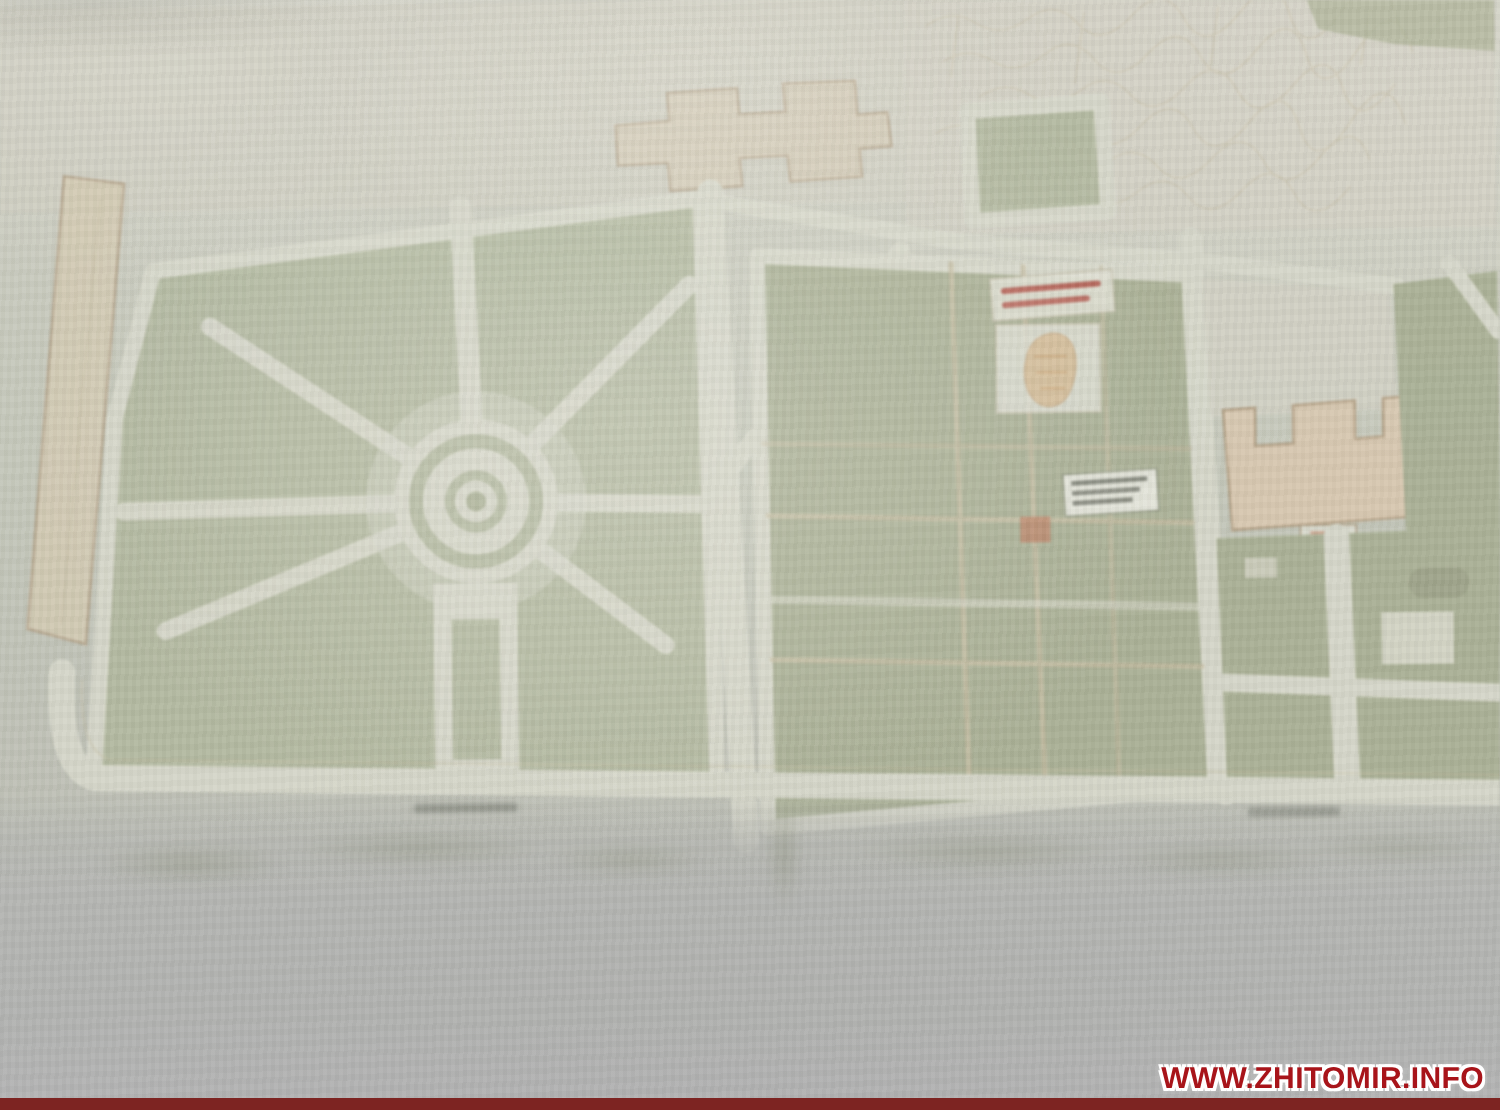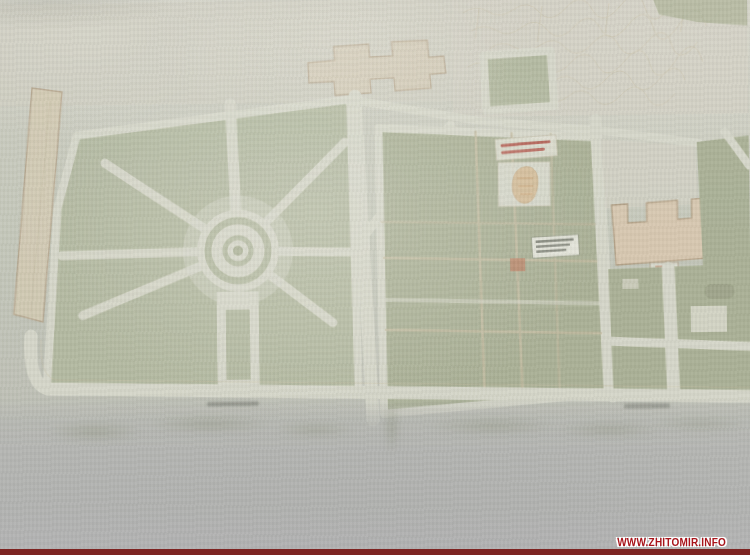--- a/index.html
+++ b/index.html
@@ -46,22 +46,22 @@
       radial-gradient(700px 380px at 50% 112%, rgba(140,142,136,.10), transparent 70%),
       radial-gradient(180px 40px at 6% 0%,    rgba(118,120,110,.16), transparent 75%);
   }
   .grain{
     position:absolute;inset:0;z-index:5;pointer-events:none;
     background:
       repeating-linear-gradient(92deg,  rgba(255,255,255,.028) 0 2px, rgba(22,26,16,.02)  2px 4px),
       repeating-linear-gradient(178deg, rgba(255,255,255,.02)  0 3px, rgba(30,30,20,.018) 3px 6px);
   }
   .watermark{
-    position:absolute;right:24px;bottom:7px;z-index:10;
-    font-size:10px;font-weight:800;letter-spacing:.2px;
+    position:absolute;right:8px;bottom:7px;z-index:10;
+    font-size:15px;font-weight:800;letter-spacing:.2px;
     color:var(--watermark-red);
     text-shadow:-1.4px -1.4px 0 #fff, 1.4px -1.4px 0 #fff, -1.4px 1.4px 0 #fff,
                  1.4px 1.4px 0 #fff, 0 0 3px rgba(255,255,255,.95);
     padding-left:16px;
   }
   .bottom-bar{position:absolute;left:0;bottom:0;width:750px;height:6px;z-index:9;
     background:var(--watermark-bar);}
 </style>
 </head>
 <body>

